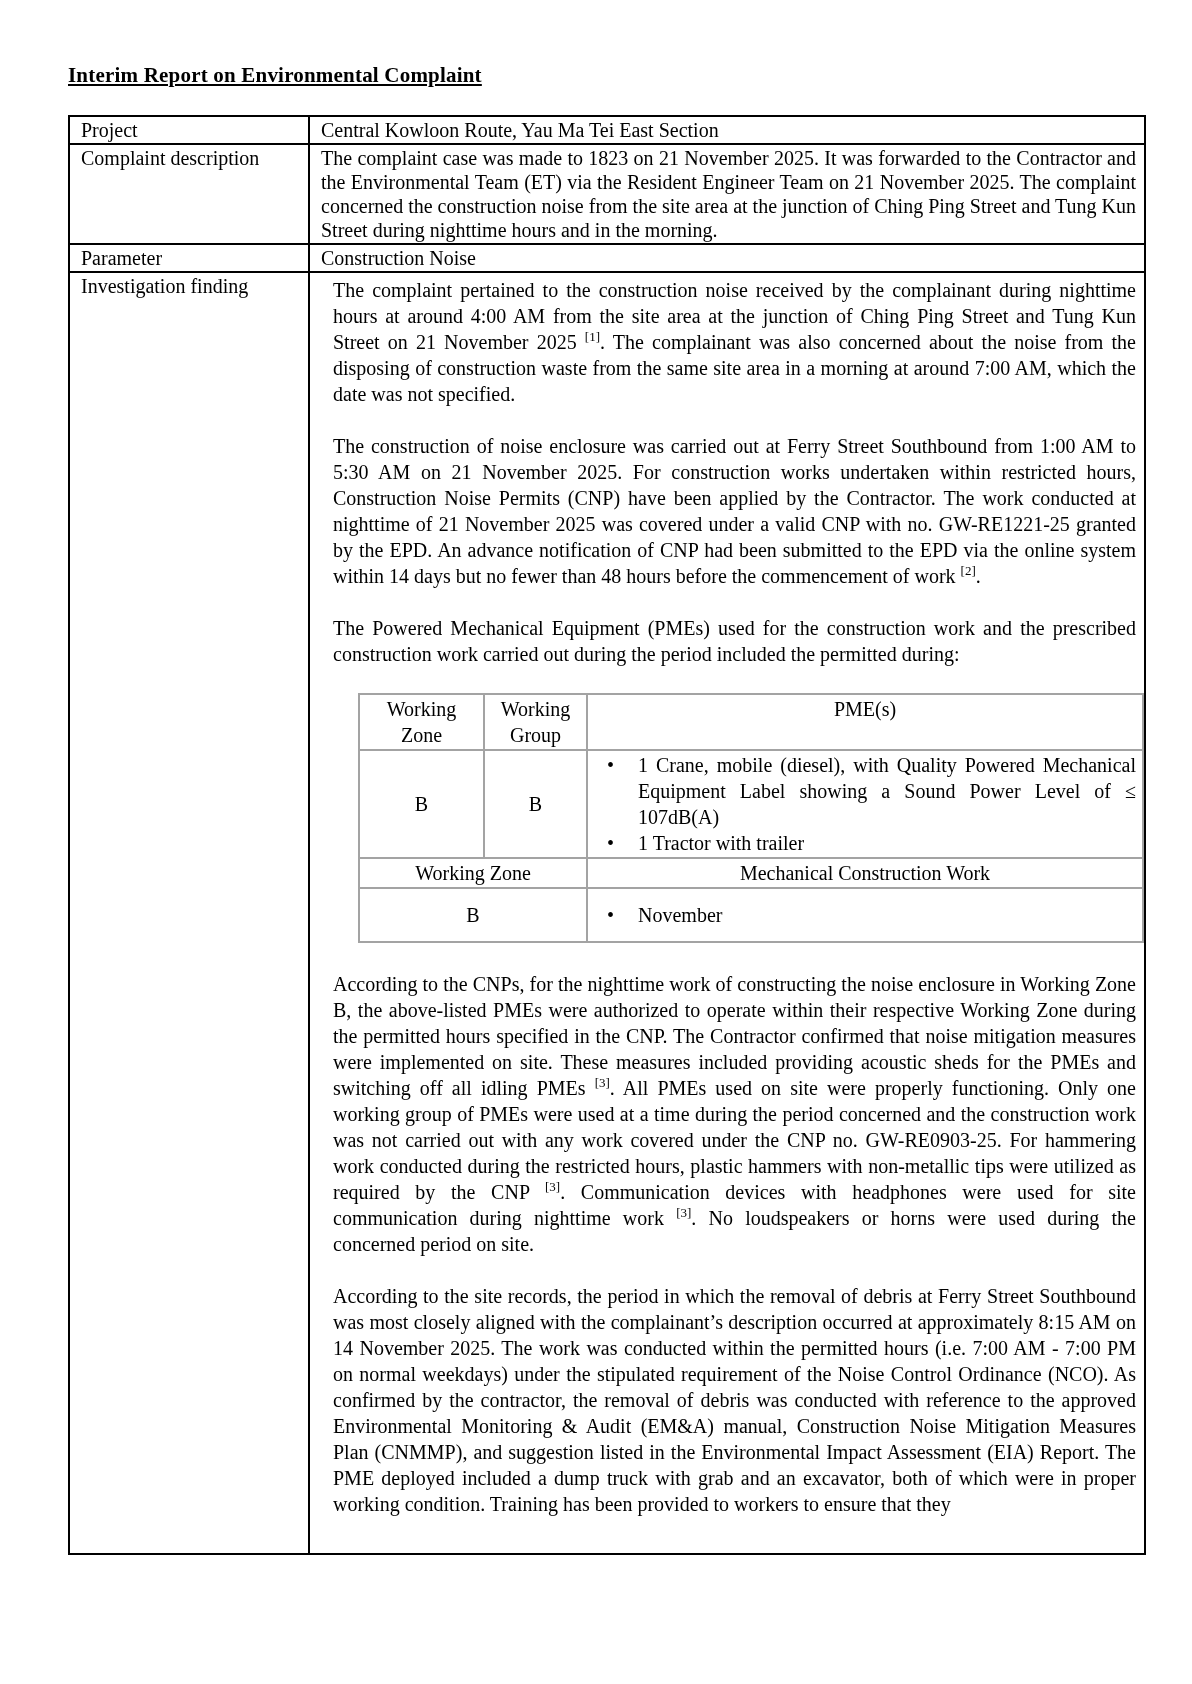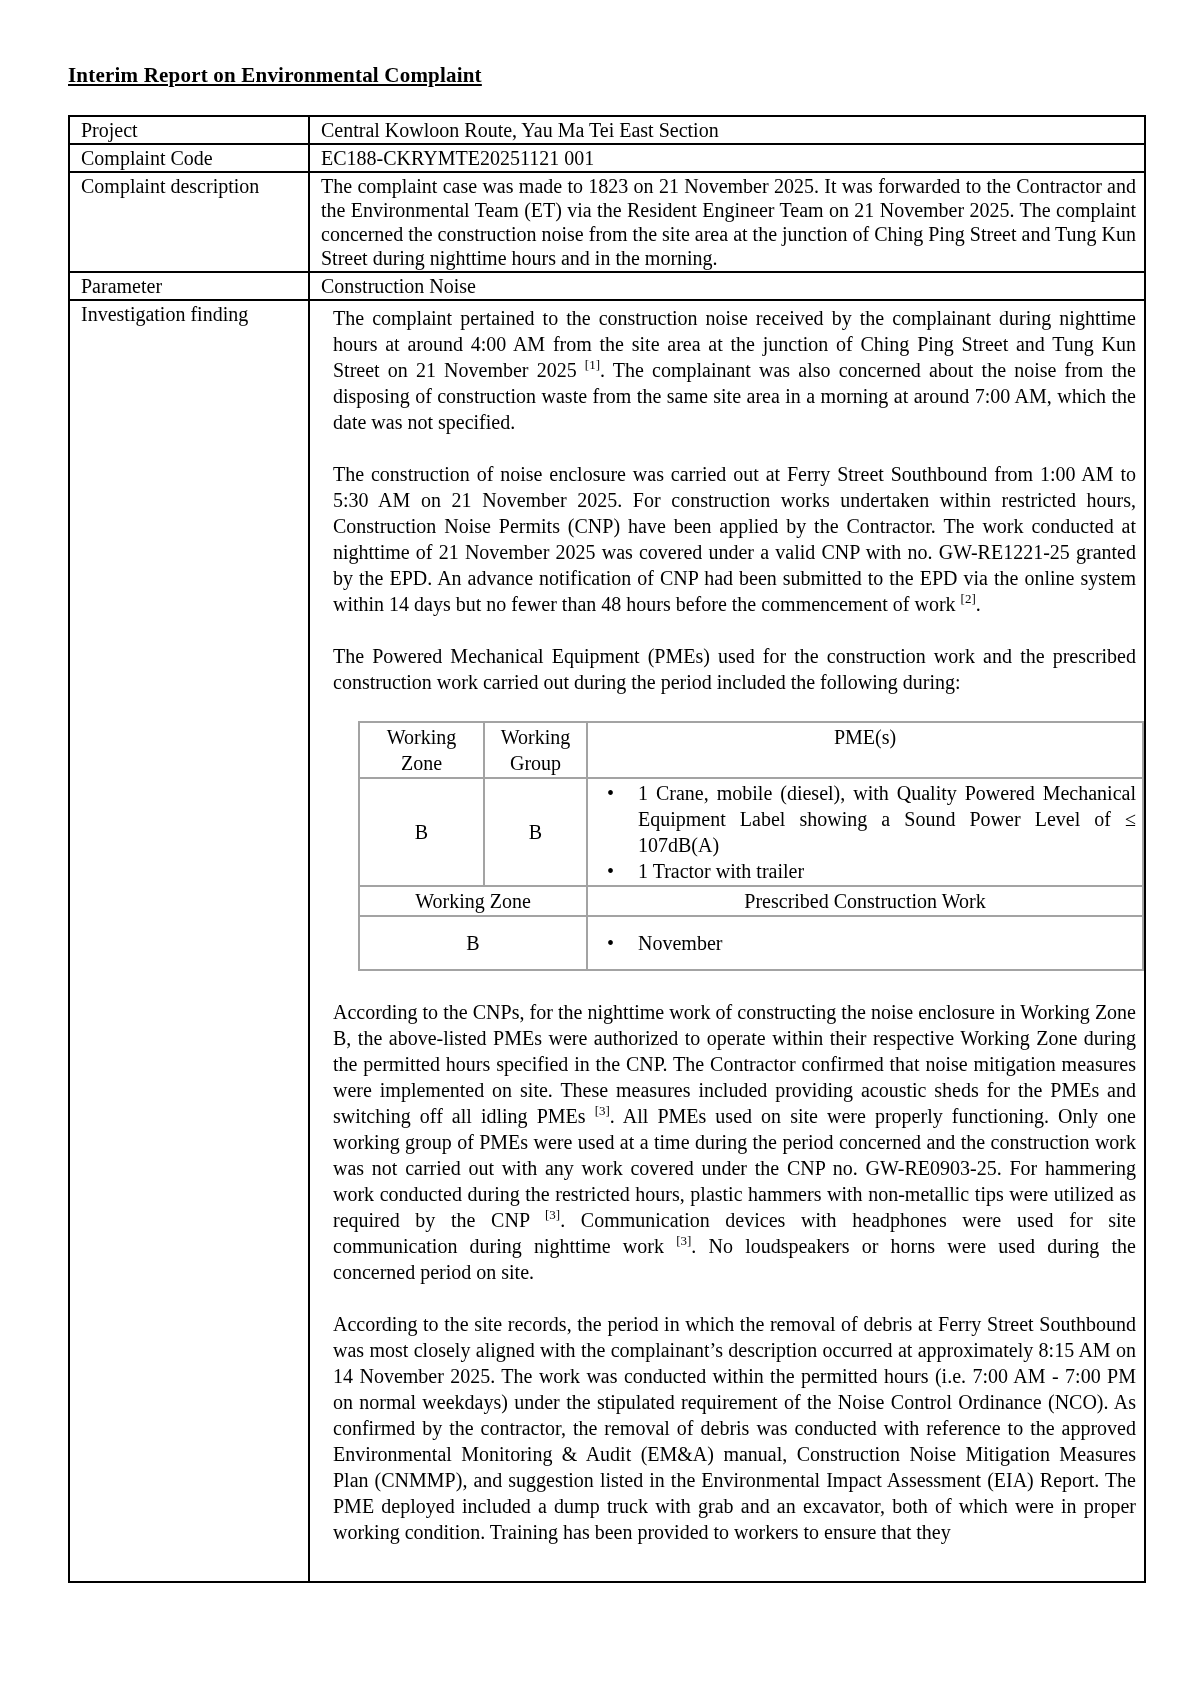--- a/index.html
+++ b/index.html
@@ -44,40 +44,36 @@
     <colgroup>
       <col style="width:240px">
       <col style="width:836px">
     </colgroup>
     <tbody>
       <tr>
         <td class="label-cell">Project</td>
         <td class="value-cell">Central Kowloon Route, Yau Ma Tei East Section</td>
       </tr>
       <tr>
-        <td class="label-cell">Complaint Code</td>
-        <td class="value-cell">EC188-CKRYMTE20251121 001</td>
-      </tr>
-      <tr>
         <td class="label-cell">Complaint description</td>
         <td class="value-cell desc-cell">The complaint case was made to 1823 on 21 November 2025. It was forwarded to the Contractor and the Environmental Team (ET) via the Resident Engineer Team on 21 November 2025. The complaint concerned the construction noise from the site area at the junction of Ching Ping Street and Tung Kun Street during nighttime hours and in the morning.</td>
       </tr>
       <tr>
         <td class="label-cell">Parameter</td>
         <td class="value-cell">Construction Noise</td>
       </tr>
       <tr>
         <td class="label-cell">Investigation finding</td>
         <td class="inv-cell">
           <div class="inv-wrap">
 
             <div>
                 <p class="para">The complaint pertained to the construction noise received by the complainant during nighttime hours at around 4:00 AM from the site area at the junction of Ching Ping Street and Tung Kun Street on 21 November 2025 <sup>[1]</sup>. The complainant was also concerned about the noise from the disposing of construction waste from the same site area in a morning at around 7:00 AM, which the date was not specified.</p>
                 <p class="para">The construction of noise enclosure was carried out at Ferry Street Southbound from 1:00 AM to 5:30 AM on 21 November 2025. For construction works undertaken within restricted hours, Construction Noise Permits (CNP) have been applied by the Contractor. The work conducted at nighttime of 21 November 2025 was covered under a valid CNP with no. GW-RE1221-25 granted by the EPD. An advance notification of CNP had been submitted to the EPD via the online system within 14 days but no fewer than 48 hours before the commencement of work <sup>[2]</sup>.</p>
-                <p class="para">The Powered Mechanical Equipment (PMEs) used for the construction work and the prescribed construction work carried out during the period included the following during:</p>
+                <p class="para">The Powered Mechanical Equipment (PMEs) used for the construction work and the prescribed construction work carried out during the period included the permitted during:</p>
               </div>
 
             <table class="pme">
               <colgroup>
                 <col style="width:125px">
                 <col style="width:103px">
                 <col style="width:556px">
               </colgroup>
               <tbody>
                 <tr>
@@ -94,21 +90,21 @@
                       <div class="bullet-text">1 Crane, mobile (diesel), with Quality Powered Mechanical Equipment Label showing a Sound Power Level of ≤ 107dB(A)</div>
                     </div>
                     <div class="bullet-row">
                       <span class="bullet">•</span>
                       <div class="bullet-text">1 Tractor with trailer</div>
                     </div>
                   </td>
                 </tr>
                 <tr>
                   <td class="hdr" colspan="2">Working Zone</td>
-                  <td class="hdr">Prescribed Construction Work</td>
+                  <td class="hdr">Mechanical Construction Work</td>
                 </tr>
                 <tr class="work-row">
                   <td class="zone-cell" colspan="2">B</td>
                   <td class="pme-list-cell">
                     <div class="bullet-row">
                       <span class="bullet">•</span>
                       <div class="bullet-text">November</div>
                     </div>
                   </td>
                 </tr>

